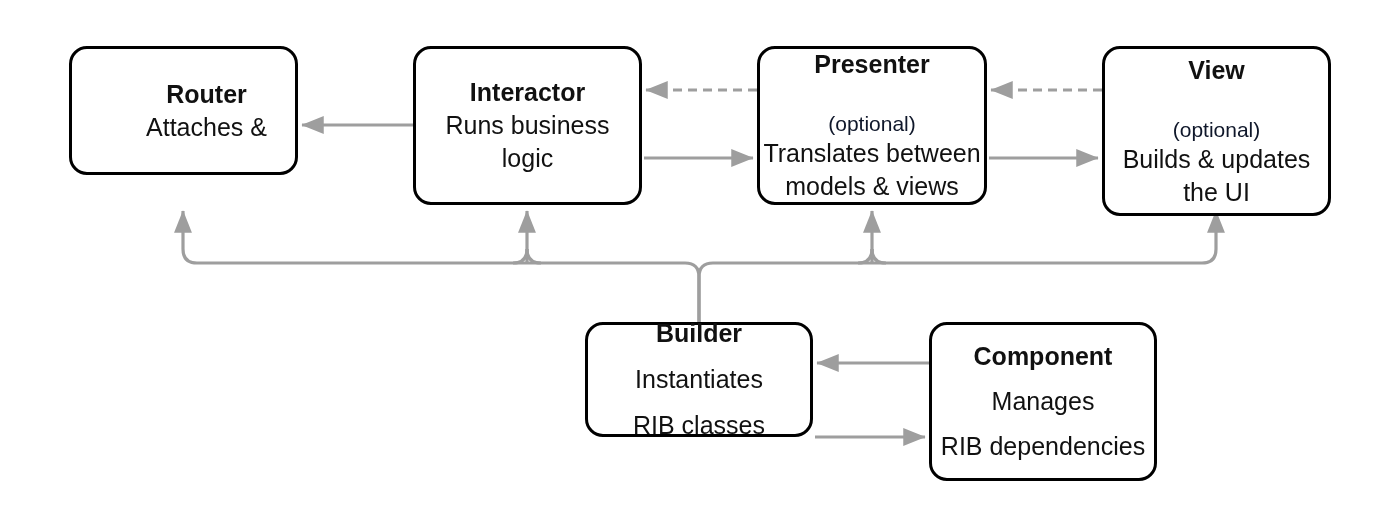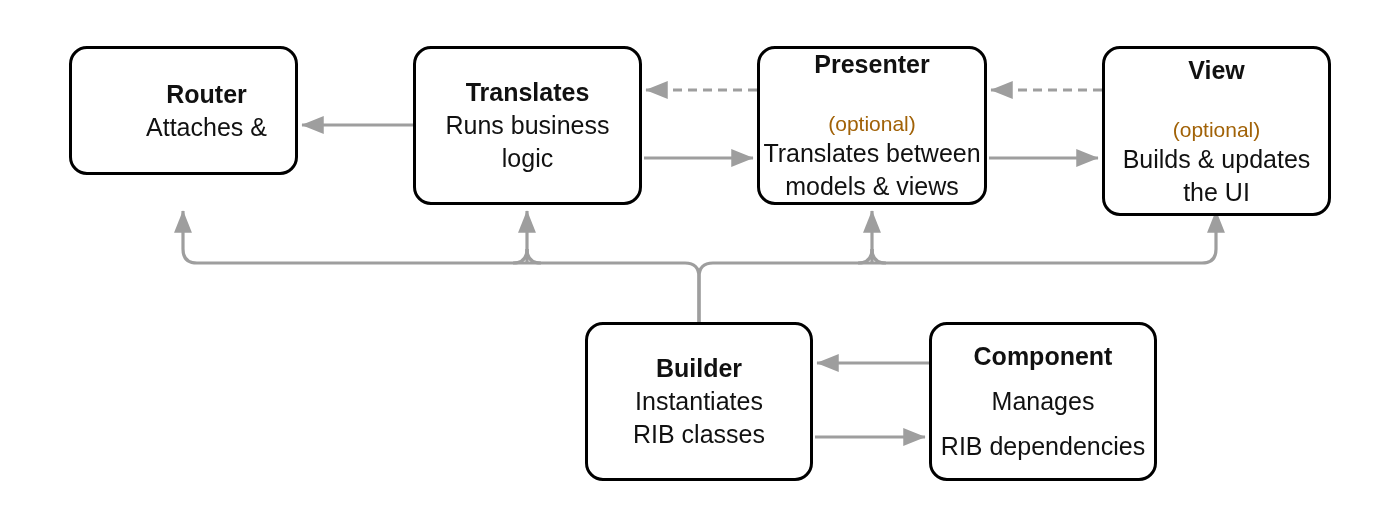--- a/index.html
+++ b/index.html
@@ -23,21 +23,21 @@
     display: flex;
     flex-direction: column;
     align-items: center;
     justify-content: center;
     text-align: center;
     color: #111111;
     font-size: 25px;
     line-height: 33px;
   }
   .node-title { font-weight: bold; }
-  .node-optional { font-size: 21px; line-height: 27px; color: #a16207; margin-top: 29px; }
+  .node-optional { font-size: 21px; line-height: 27px; color: #0f172a; margin-top: 29px; }
 </style>
 </head>
 <body>
 
 <div class="canvas">
 
   <svg class="connectors" viewBox="0 0 1400 528" xmlns="http://www.w3.org/2000/svg">
     <defs>
       <marker id="arrow" viewBox="0 0 7 5.6" markerWidth="7" markerHeight="5.6" refX="6.8" refY="2.8" orient="auto" markerUnits="strokeWidth">
         <path d="M0,0 L7,2.8 L0,5.6 Z" style="fill:#9e9e9e;stroke:none"></path>
@@ -63,40 +63,40 @@
     <path d="M 858 263 Q 872 263 872 249"></path>
     <path d="M 886 263 Q 872 263 872 249"></path>
   </svg>
 
   <div class="node" style="left:69px; top:46px; width:229px; height:129px;padding-left:46px;">
     <div class="node-title">Router</div>
     <div class="node-line">Attaches &amp;</div>
   </div>
 
   <div class="node" style="left:413px; top:46px; width:229px; height:159px;">
-    <div class="node-title">Translates</div>
+    <div class="node-title">Interactor</div>
     <div class="node-line">Runs business</div>
     <div class="node-line">logic</div>
   </div>
 
   <div class="node" style="left:757px; top:46px; width:230px; height:159px;">
     <div class="node-title">Presenter</div>
     <div class="node-optional">(optional)</div>
     <div class="node-line">Translates between</div>
     <div class="node-line">models &amp; views</div>
   </div>
 
   <div class="node" style="left:1102px; top:46px; width:229px; height:170px;">
     <div class="node-title">View</div>
     <div class="node-optional">(optional)</div>
     <div class="node-line">Builds &amp; updates</div>
     <div class="node-line">the UI</div>
   </div>
 
-  <div class="node" style="left:585px; top:322px; width:228px; height:159px;">
+  <div class="node" style="left:585px; top:322px; width:228px; height:115px;gap:13px;">
     <div class="node-title">Builder</div>
     <div class="node-line">Instantiates</div>
     <div class="node-line">RIB classes</div>
   </div>
 
   <div class="node" style="left:929px; top:322px; width:228px; height:159px;gap:12px;">
     <div class="node-title">Component</div>
     <div class="node-line">Manages</div>
     <div class="node-line">RIB dependencies</div>
   </div>

